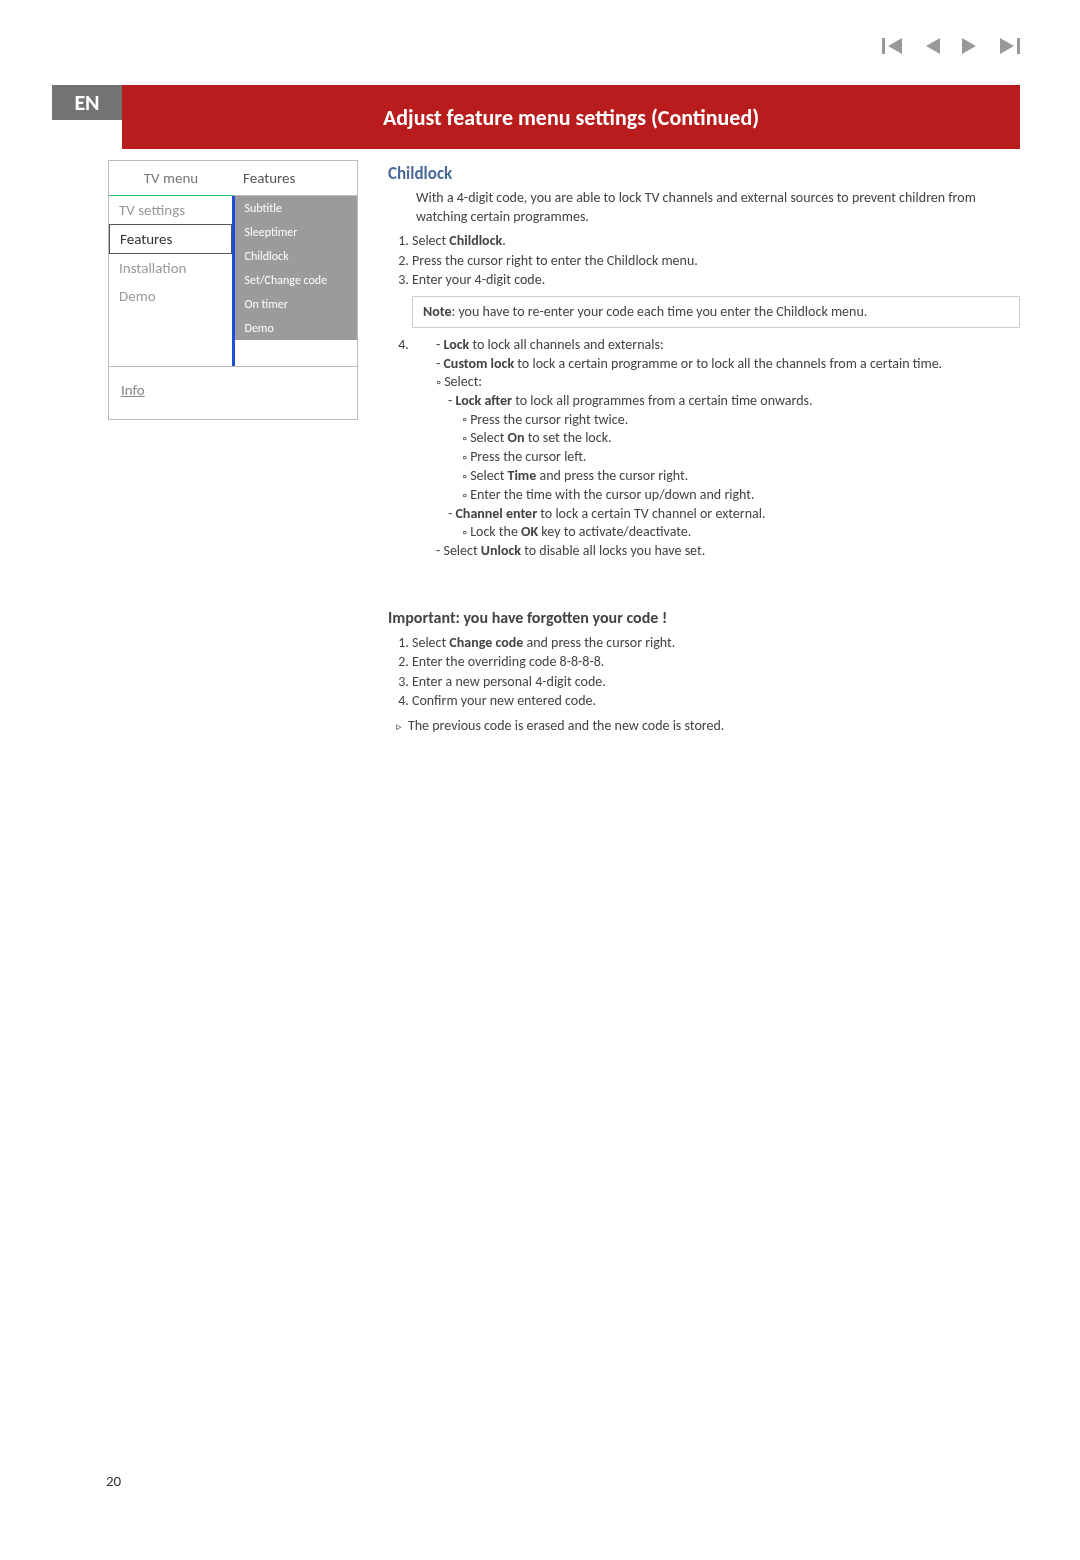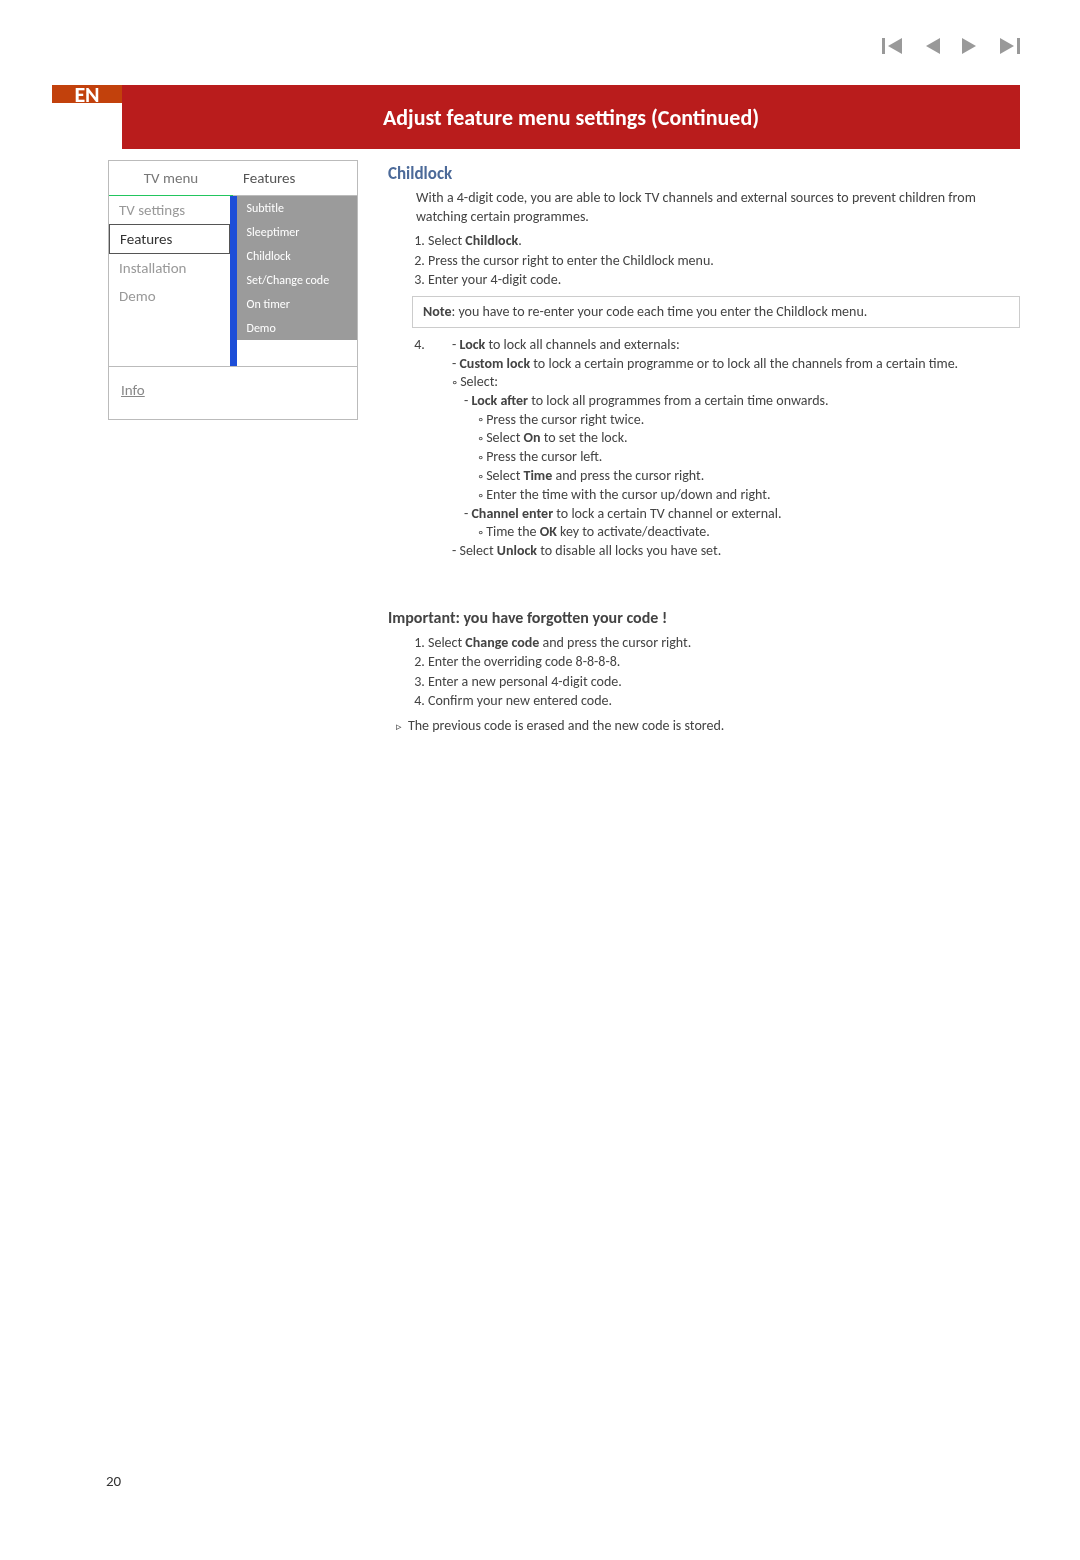--- a/index.html
+++ b/index.html
@@ -20,22 +20,22 @@
     display: flex;
     gap: 22px;
     align-items: center;
   }
   .nav-icons svg { fill: #999; }
   .lang-badge {
     position: absolute;
     left: 52px;
     top: 85px;
     width: 70px;
-    height: 18px;
-    background: #c2410c;
+    height: 35px;
+    background: #737373;
     color: #fff;
     font-weight: bold;
     font-size: 22px;
     display: flex;
     align-items: center;
     justify-content: center;
   }
   .title-bar {
     position: absolute;
     left: 122px;
@@ -74,21 +74,21 @@
     width: 50%;
     padding: 8px 10px;
     border-bottom: 1px solid #bbb;
     color: #555;
   }
   .menu-body {
     display: flex;
   }
   .menu-left-col {
     width: 50%;
-    border-right: 7px solid #1d4ed8;
+    border-right: 3px solid #1d4ed8;
   }
   .menu-right-col {
     width: 50%;
   }
   .left-item {
     padding: 5px 10px;
     color: #999;
     font-size: 15px;
   }
   .left-item.active {
@@ -122,21 +122,21 @@
     line-height: 1.32;
   }
   .section-heading {
     color: #4c6a99;
     font-weight: bold;
     font-size: 17px;
     margin-bottom: 4px;
   }
   .indent { margin-left: 28px; }
   .ol-main { padding-left: 24px; margin: 6px 0; }
-  .ol-main li { margin: 1px 16px; }
+  .ol-main li { margin: 1px 0; }
   .note-box {
     border: 1px solid #ccc;
     padding: 6px 10px;
     margin: 6px 0 8px 24px;
   }
   .sub-block { margin-left:24px; }
   .ring { display:inline-block; vertical-align: middle; }
   .important-heading {
     font-weight: bold;
     font-size: 16px;
@@ -222,21 +222,21 @@
           - <b>Lock after</b><span> to lock all programmes from a certain time onwards.</span>
           <div style="margin-left:14px;">
             <span class="ring">◦</span> <span>Press the cursor right twice.</span><br>
             <span class="ring">◦</span> <span>Select </span><b>On</b><span> to set the lock.</span><br>
             <span class="ring">◦</span> <span>Press the cursor left.</span><br>
             <span class="ring">◦</span> <span>Select </span><b>Time</b><span> and press the cursor right.</span><br>
             <span class="ring">◦</span> <span>Enter the time with the cursor up/down and right.</span>
           </div>
           - <b>Channel enter</b><span> to lock a certain TV channel or external.</span>
           <div style="margin-left:14px;">
-            <span class="ring">◦</span> <span>Time the </span><b>OK</b><span> key to activate/deactivate.</span>
+            <span class="ring">◦</span> <span>Lock the </span><b>OK</b><span> key to activate/deactivate.</span>
           </div>
         </div>
         <span>- Select </span><b>Unlock</b><span> to disable all locks you have set.</span>
       </div>
     </li>
   </ol>
 
   <div class="important-heading">Important: you have forgotten your code !</div>
   <ol class="ol-main">
     <li><span>Select </span><b>Change code</b><span> and press the cursor right.</span></li>

